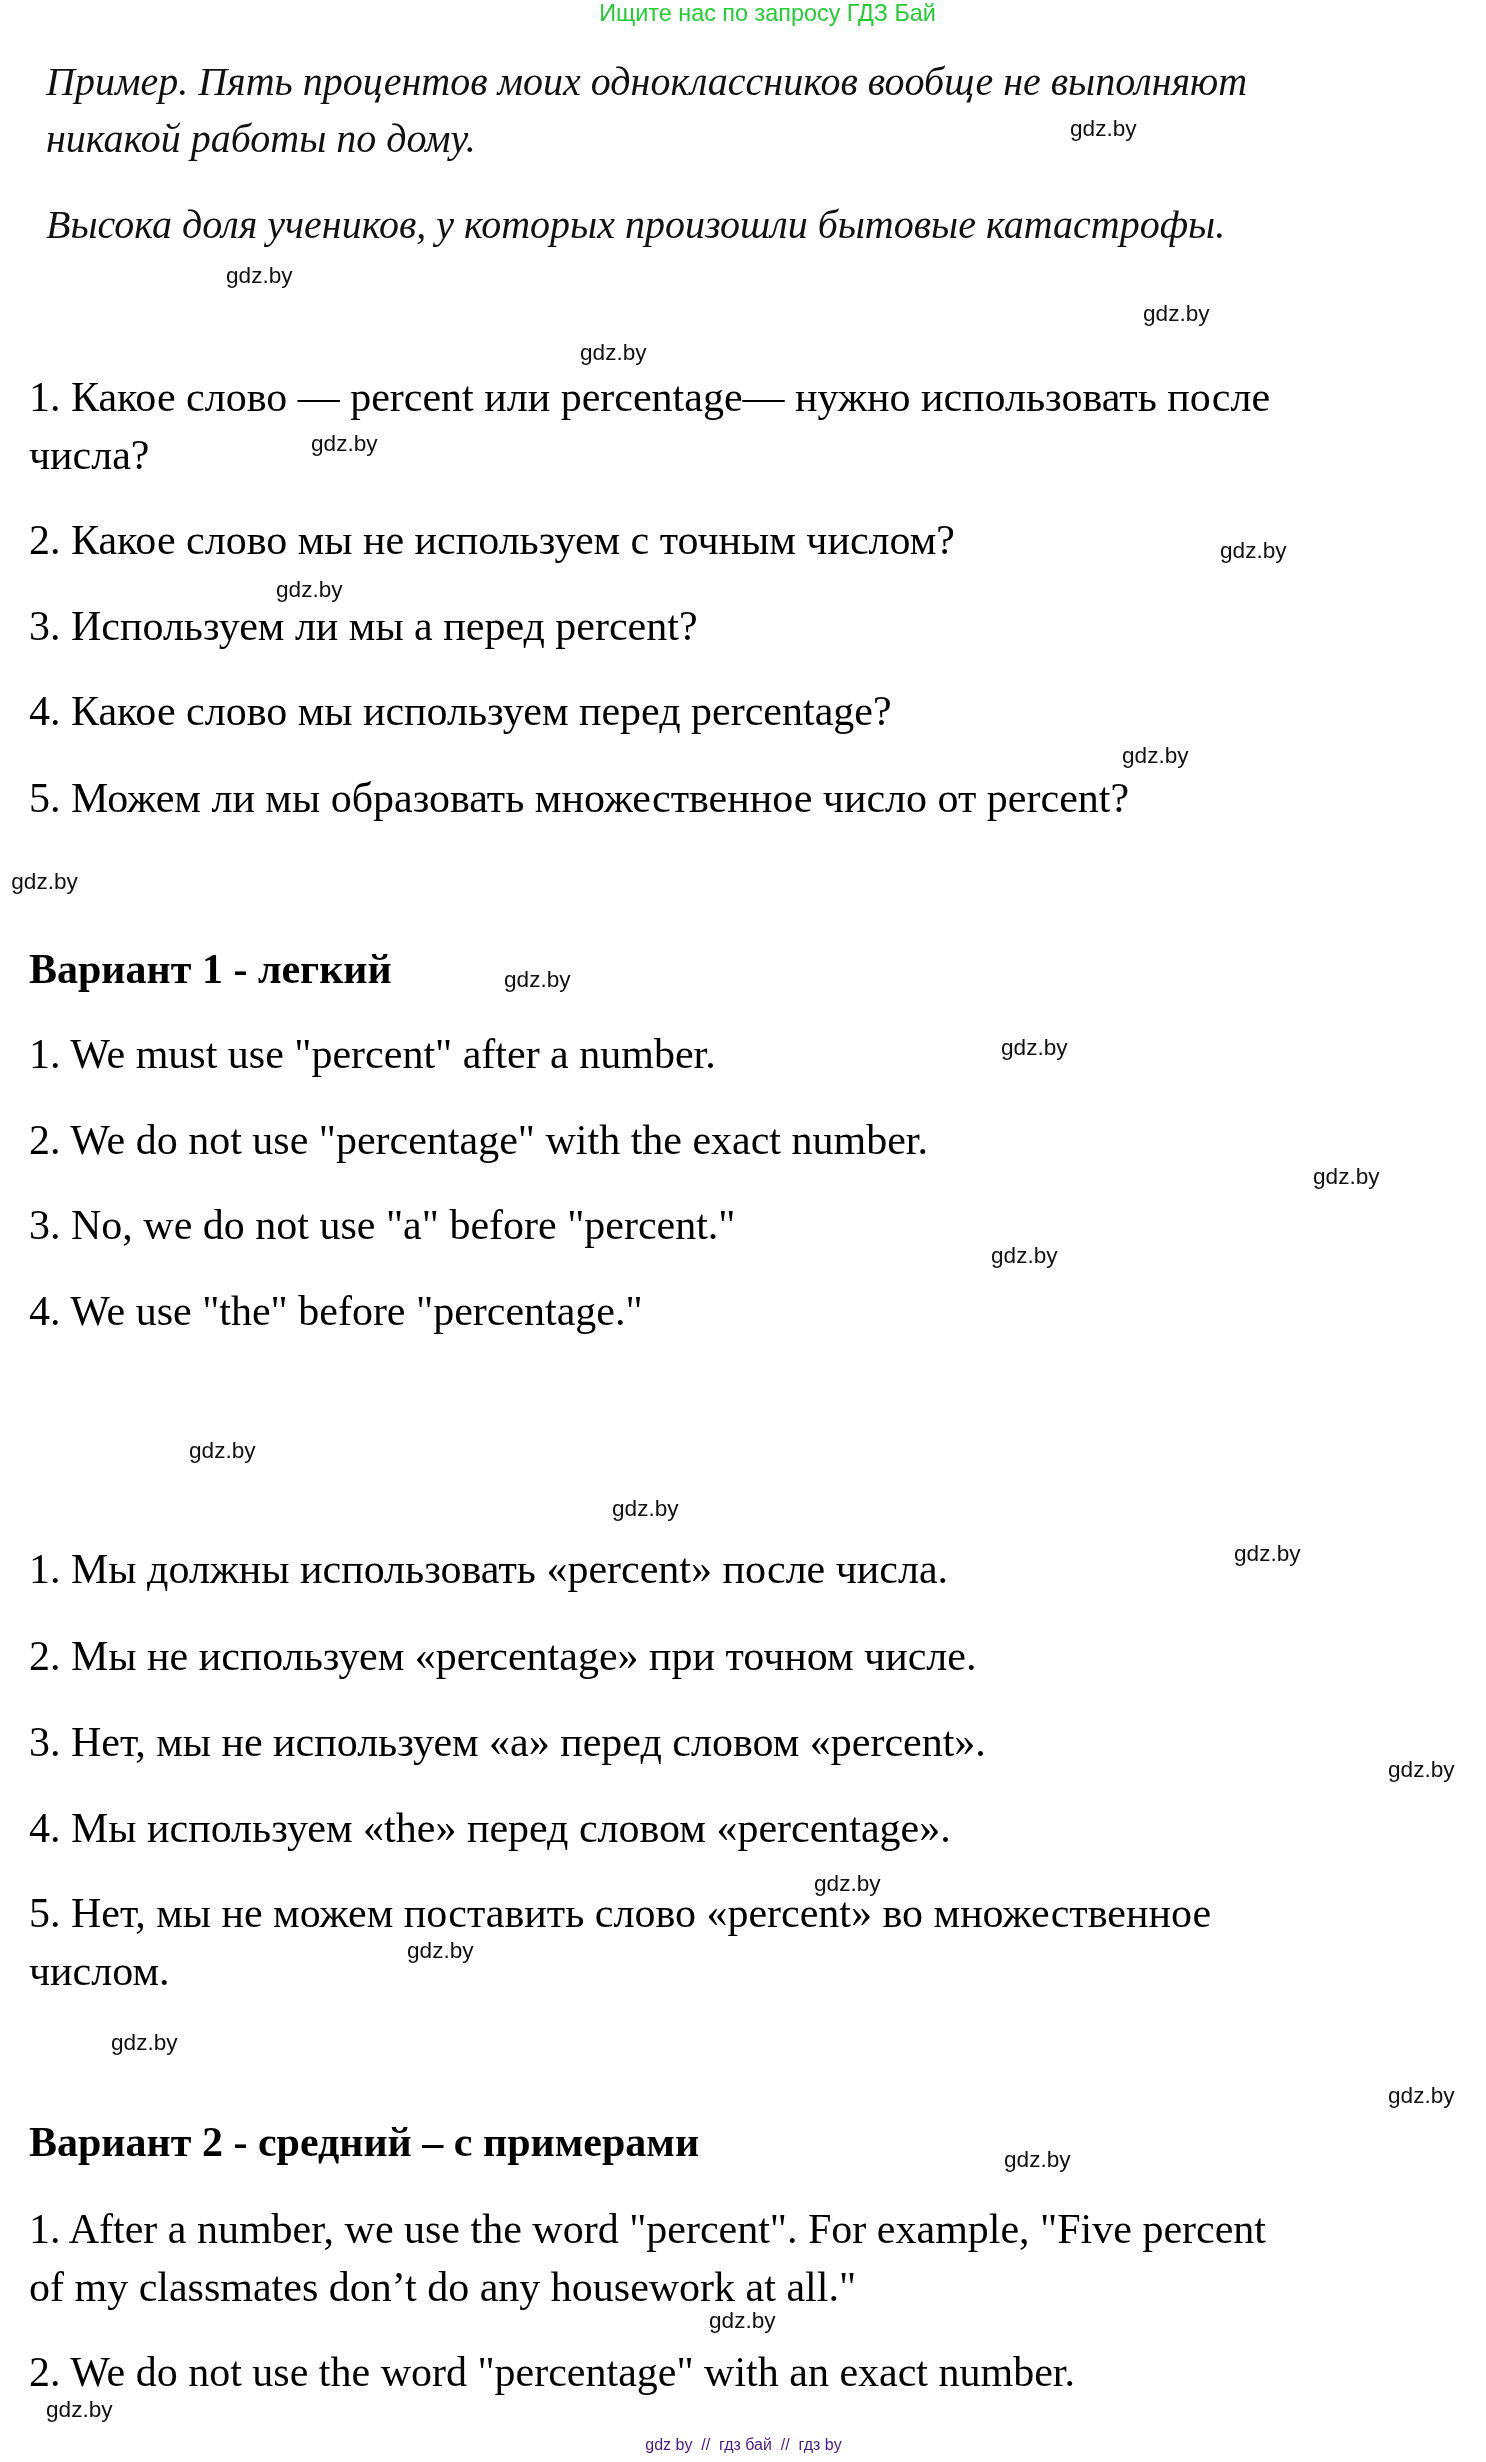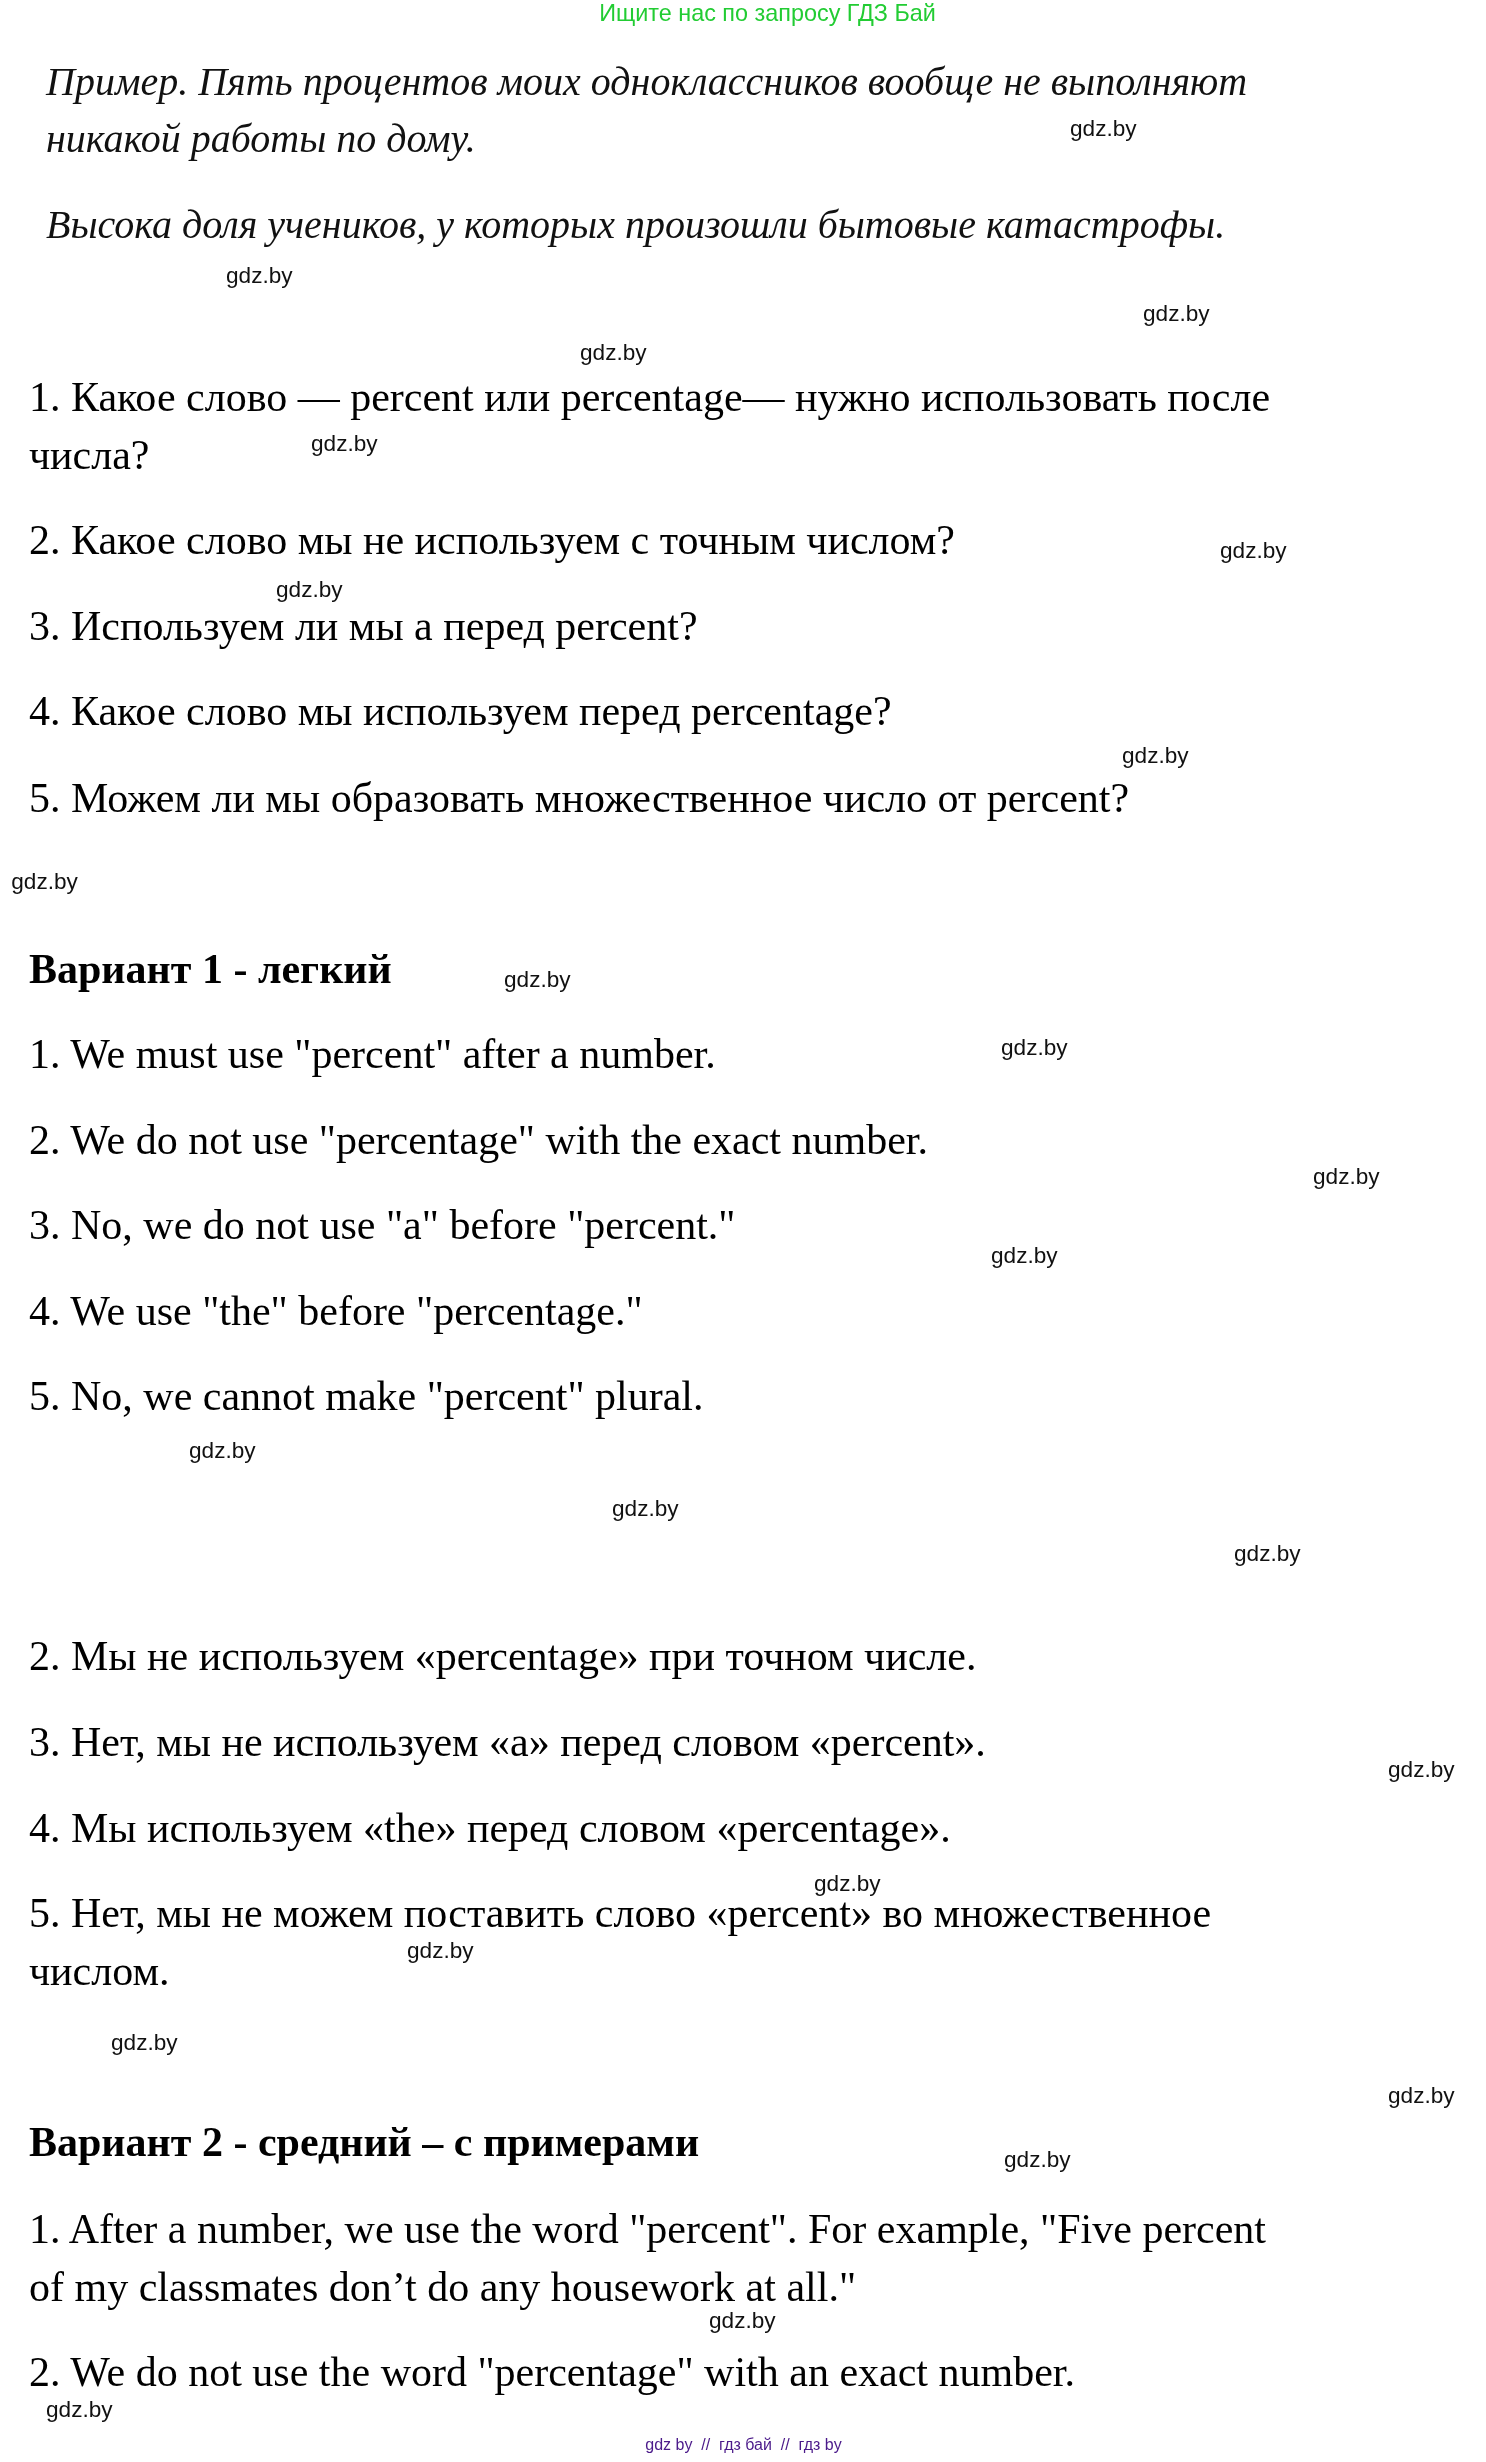--- a/index.html
+++ b/index.html
@@ -43,22 +43,22 @@
   <div class="line" style="top:516px">2. Какое слово мы не используем с точным числом?</div>
   <div class="line" style="top:602px">3. Используем ли мы a перед percent?</div>
   <div class="line" style="top:687px">4. Какое слово мы используем перед percentage?</div>
   <div class="line" style="top:774px">5. Можем ли мы образовать множественное число от percent?</div>
 
   <div class="line bold" style="top:945px">Вариант 1 - легкий</div>
   <div class="line" style="top:1030px">1. We must use "percent" after a number.</div>
   <div class="line" style="top:1116px">2. We do not use "percentage" with the exact number.</div>
   <div class="line" style="top:1201px">3. No, we do not use "a" before "percent."</div>
   <div class="line" style="top:1287px">4. We use "the" before "percentage."</div>
-  <div class="line" style="top:1372px">5. No, we cannot make "percent" plural.</div>
 
+  <div class="line" style="top:1545px">1. Мы должны использовать «percent» после числа.</div>
   <div class="line" style="top:1632px">2. Мы не используем «percentage» при точном числе.</div>
   <div class="line" style="top:1718px">3. Нет, мы не используем «a» перед словом «percent».</div>
   <div class="line" style="top:1804px">4. Мы используем «the» перед словом «percentage».</div>
   <div class="line" style="top:1889px">5. Нет, мы не можем поставить слово «percent» во множественное</div>
   <div class="line" style="top:1947px">числом.</div>
 
   <div class="line bold" style="top:2118px">Вариант 2  - средний – с примерами</div>
   <div class="line" style="top:2205px">1. After a number, we use the word "percent". For example, "Five percent</div>
   <div class="line" style="top:2263px">of my classmates don’t do any housework at all."</div>
   <div class="line" style="top:2348px">2. We do not use the word "percentage" with an exact number.</div>

